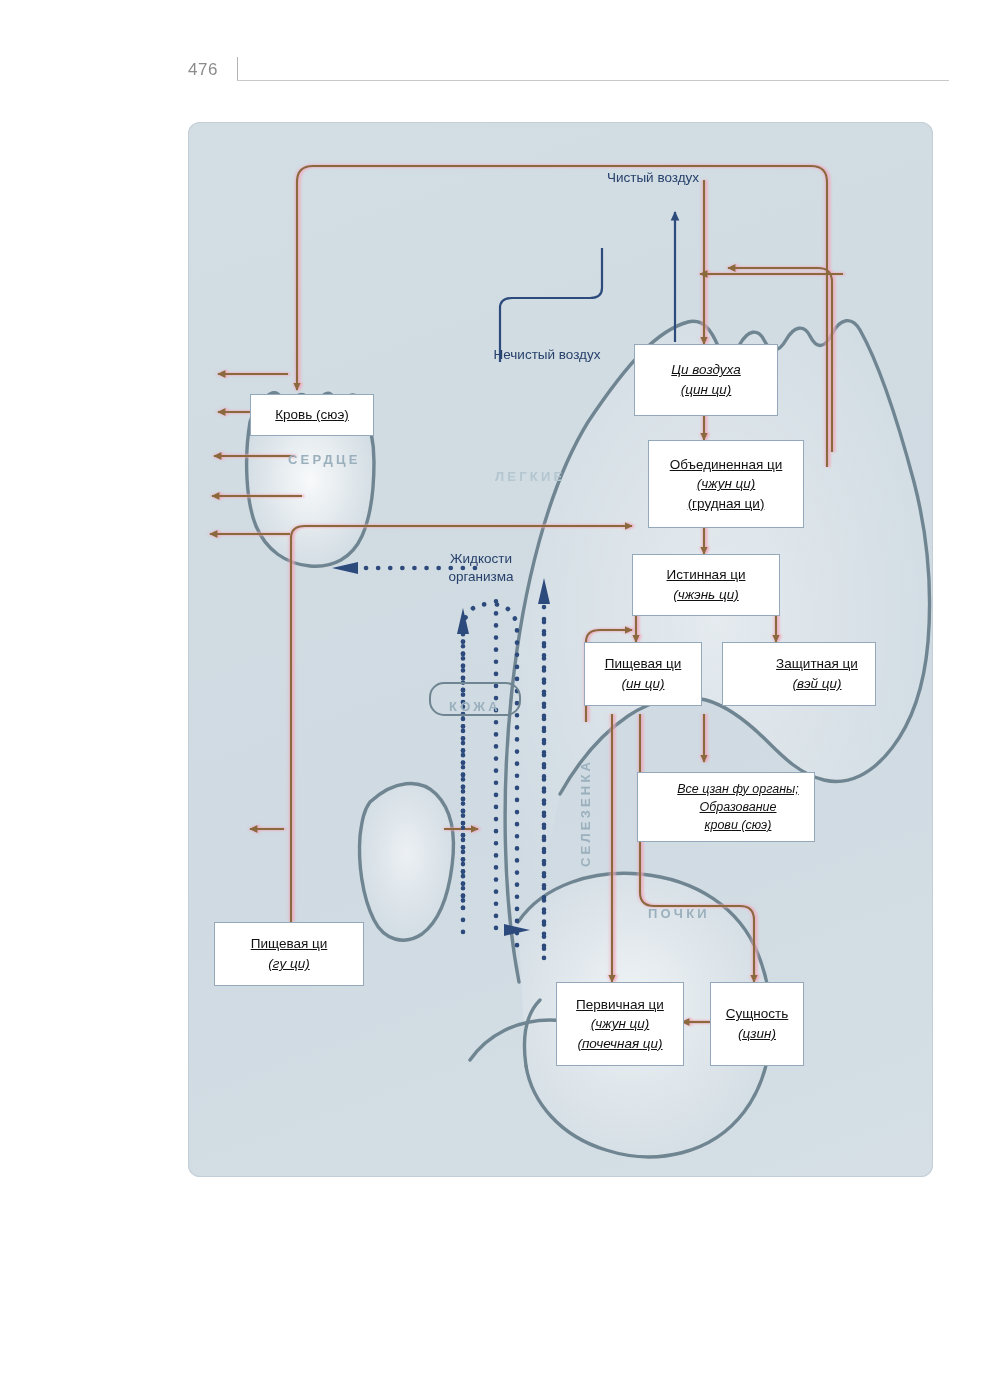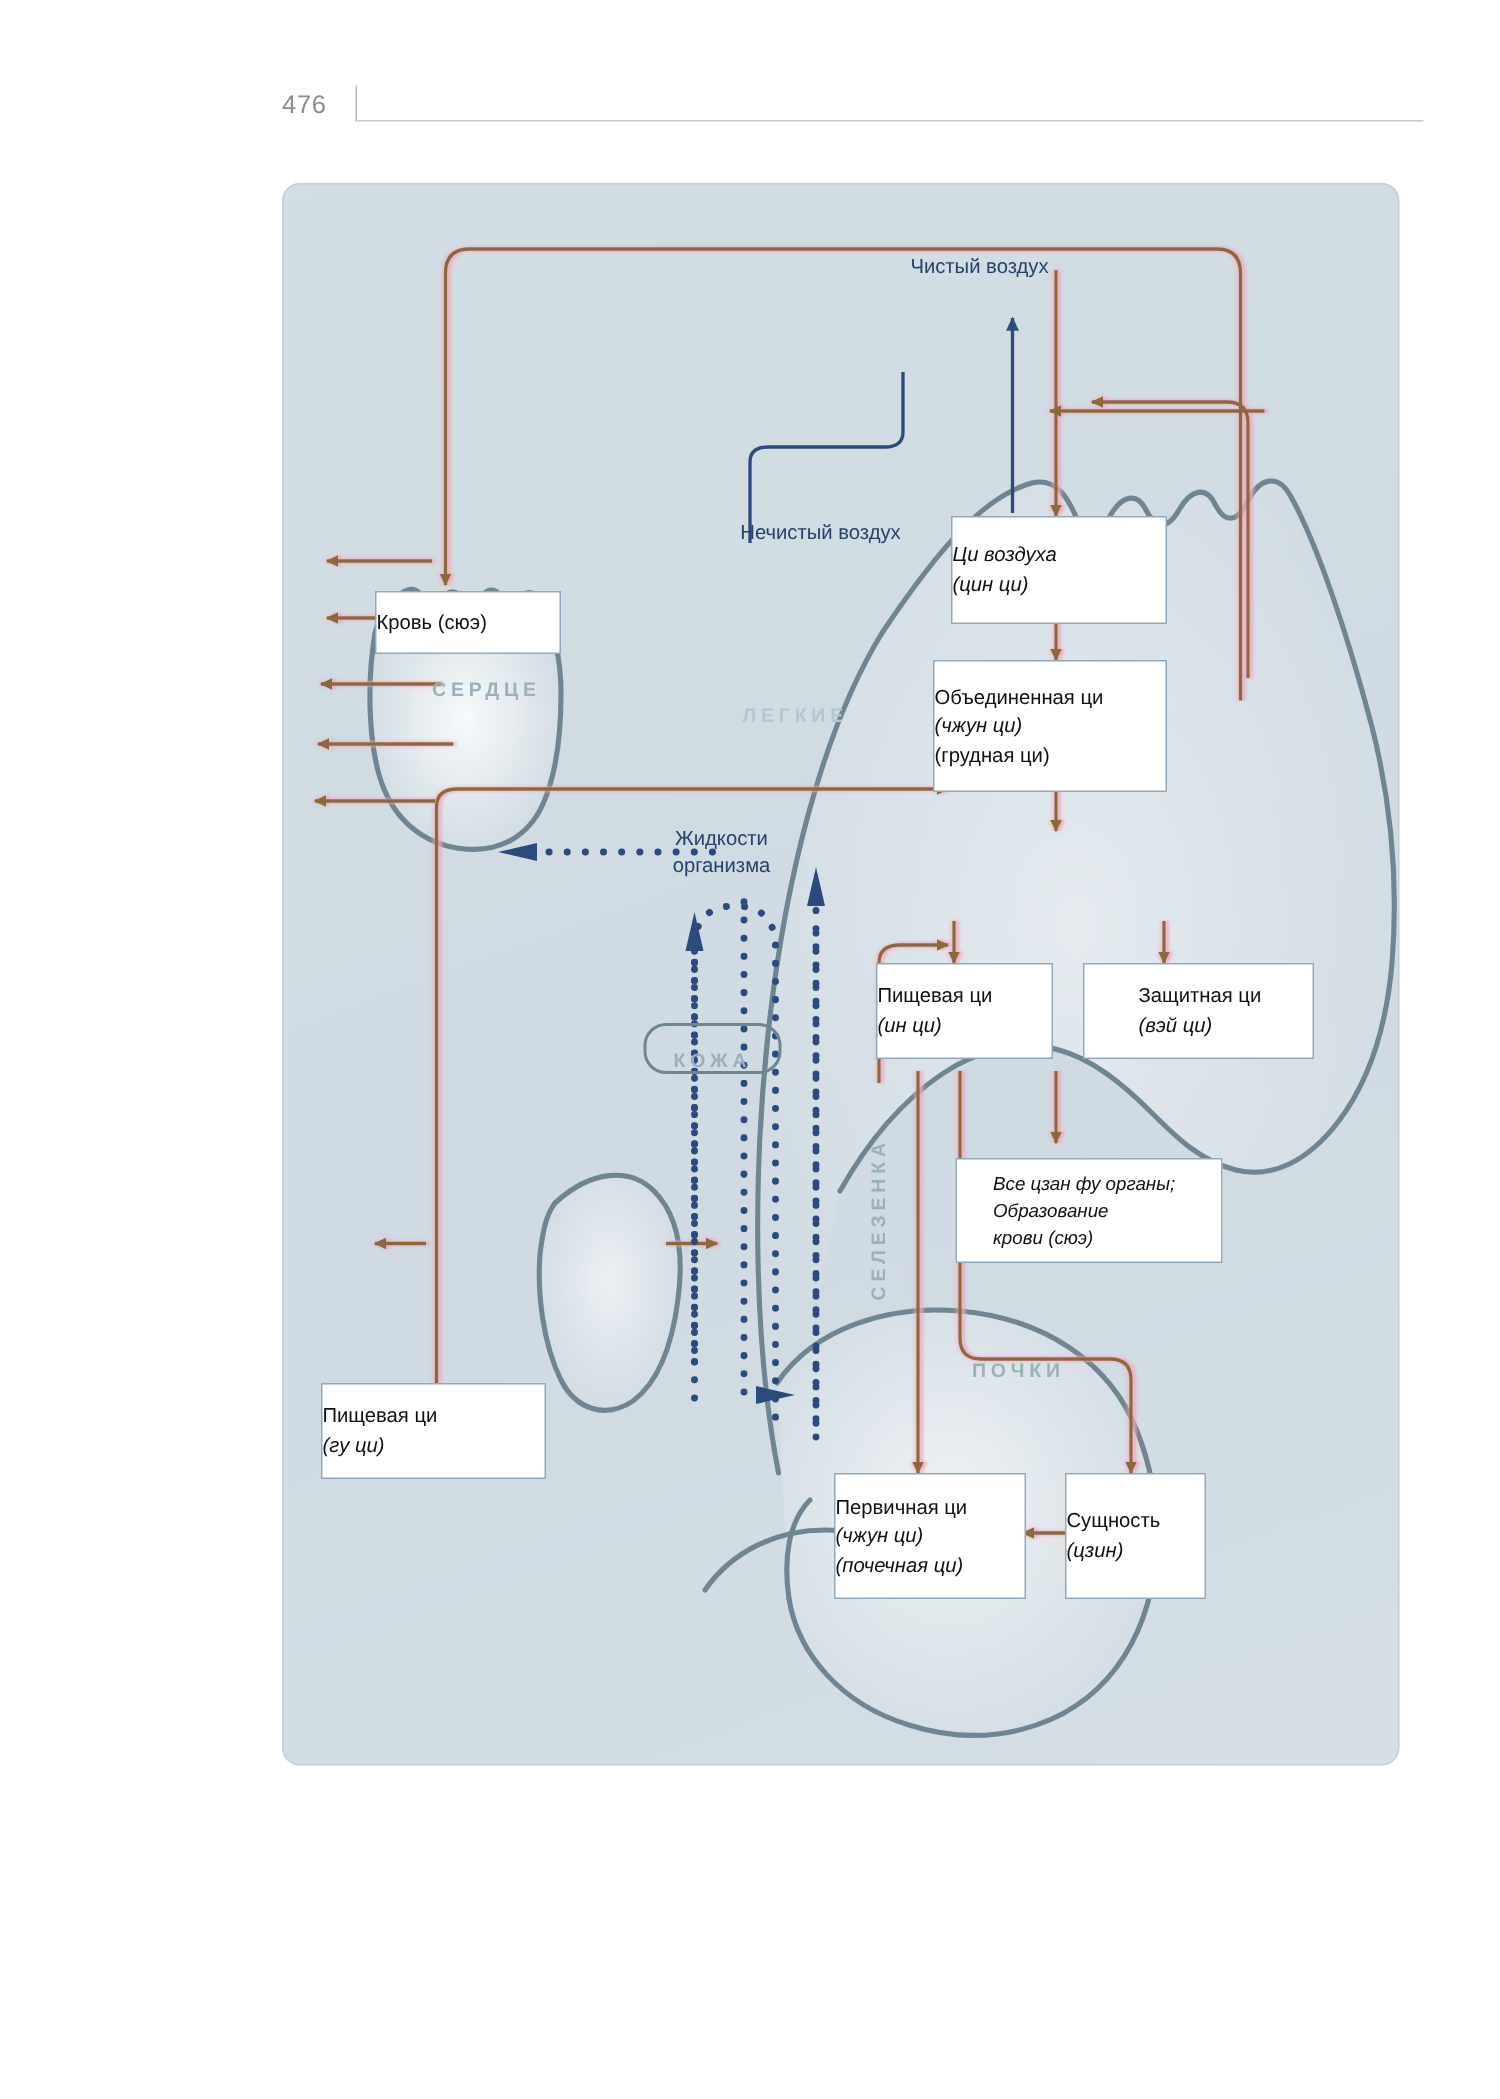--- a/index.html
+++ b/index.html
@@ -13,22 +13,22 @@
 
   
   #panel{position:absolute;left:188px;top:122px;width:745px;height:1055px;
          border-radius:12px;overflow:hidden;
          background:linear-gradient(160deg,#d3dde4 0%,#d0dbe2 35%,#cfdae2 60%,#d5dfe5 100%);
          box-shadow:0 0 0 1px #c3ced6 inset;}
   #panel svg{position:absolute;left:0;top:0;}
 
   
   .nbox{position:absolute;background:#ffffff;border:1px solid #93a9bb;
-        display:flex;flex-direction:column;align-items:flex-start;justify-content:center;
-        font-size:13.5px;color:#111;line-height:1.45;text-align:center;}
+        display:flex;flex-direction:column;align-items:center;justify-content:center;
+        font-size:13.5px;color:#111;line-height:1.45;text-align:center;text-decoration:underline;}
   .nbox span{display:block;white-space:nowrap;}
   .it{font-style:italic;}
 
   
   .organ{position:absolute;font-size:13px;letter-spacing:3.2px;color:#9bb0bd;font-weight:600;}
   .organ.vert{transform:rotate(-90deg);transform-origin:left top;white-space:nowrap;}
   #skin-pill{position:absolute;left:241px;top:560px;width:88px;height:30px;
              border:2px solid #6f8591;border-radius:15px;
              display:flex;align-items:flex-end;justify-content:center;}
   #skin-pill .organ{position:static;color:#9bb0bd;}
@@ -208,26 +208,30 @@
 
   <div class="nbox" style="left:62px;top:272px;width:122px;height:40px;">
     <span>Кровь (сюэ)</span>
   </div>
 
   <div class="nbox" style="left:446px;top:222px;width:142px;height:70px;">
     <span class="it">Ци воздуха</span>
     <span class="it">(цин ци)</span>
   </div>
 
-  <div class="nbox" style="left:434px;top:318px;width:154px;height:86px;">
+  <div class="nbox" style="left:460px;top:318px;width:154px;height:86px;">
     <span>Объединенная ци</span>
     <span class="it">(чжун ци)</span>
     <span>(грудная ци)</span>
   </div>
 
+  <div class="nbox" style="left:444px;top:432px;width:146px;height:60px;">
+    <span>Истинная ци</span>
+    <span class="it">(чжэнь ци)</span>
+  </div>
 
   <div class="nbox" style="left:396px;top:520px;width:116px;height:62px;">
     <span>Пищевая ци</span>
     <span class="it">(ин ци)</span>
   </div>
 
   <div class="nbox" style="left:534px;top:520px;width:116px;height:62px;padding-left:36px;">
     <span>Защитная ци</span>
     <span class="it">(вэй ци)</span>
   </div>

